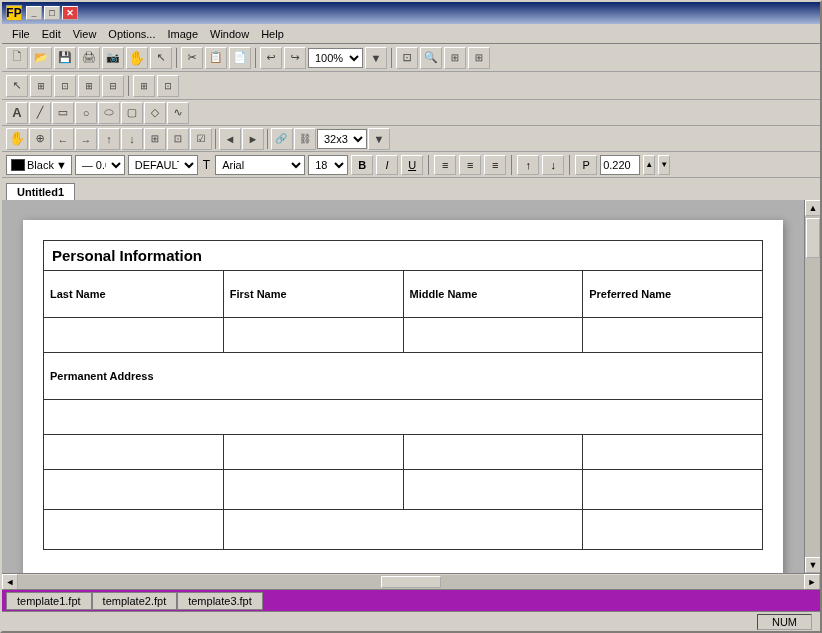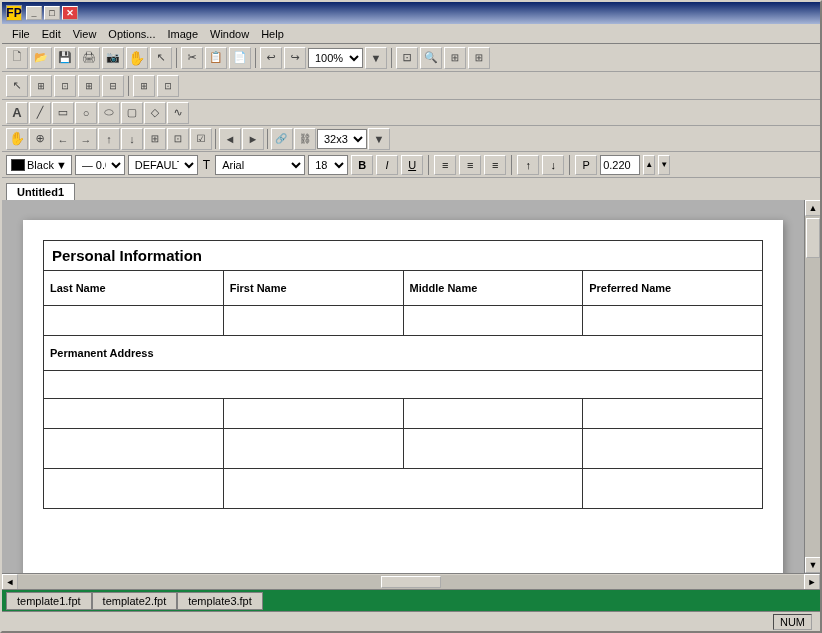--- a/index.html
+++ b/index.html
@@ -219,21 +219,21 @@
     }
 
     
     .form-table {
       width: 100%;
       border-collapse: collapse;
       font-size: 12px;
     }
     .form-table th, .form-table td {
       border: 1px solid #333;
-      padding: 11px 6px;
+      padding: 17px 6px;
     }
     .form-title-row td {
       border: 1px solid #333;
       padding: 6px 8px;
       font-size: 15px;
       font-weight: bold;
     }
     .form-label {
       font-size: 11px;
       font-weight: bold;
@@ -261,21 +261,21 @@
     .hscroll-track { flex: 1; background: #c0bdb5; height: 14px; }
     .hscroll-thumb {
       width: 60px; height: 12px;
       background: #d4d0c8;
       border: 1px outset #fff;
       margin: 1px auto;
     }
 
     
     .bottom-tabs {
-      background: #15803d;
+      background: #a21caf;
       height: 22px;
       display: flex;
       align-items: center;
       padding: 2px 4px;
       border-top: 1px solid #808080;
     }
     .bottom-tab {
       background: #d4d0c8;
       border: 1px solid #808080;
       padding: 1px 10px;
@@ -290,21 +290,21 @@
       height: 20px;
       display: flex;
       align-items: center;
       justify-content: flex-end;
       padding: 0 8px;
       border-top: 1px solid #808080;
       font-size: 11px;
     }
     .status-item {
       border: 1px inset #a0a0a0;
-      padding: 1px 6px;
+      padding: 1px 14px;
       background: #d4d0c8;
       font-size: 11px;
     }
 
     .window-wrapper {
       border: 2px outset #d4d0c8;
       width: 822px;
       height: 633px;
       display: flex;
       flex-direction: column;

